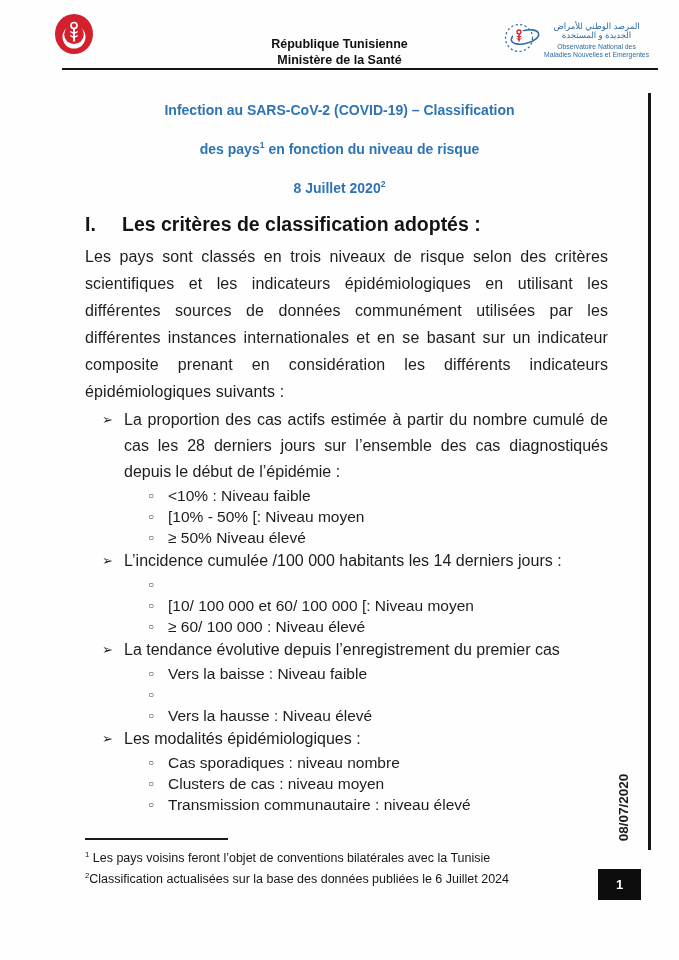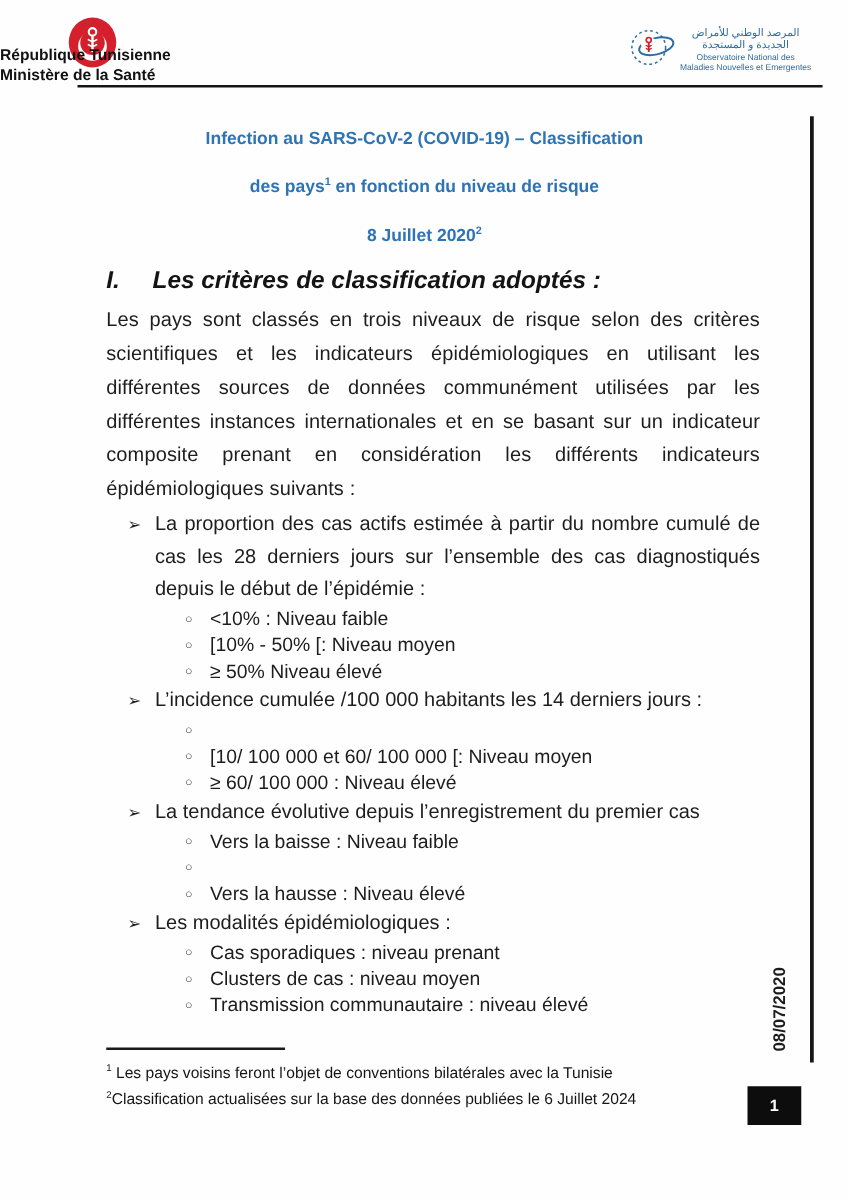--- a/index.html
+++ b/index.html
@@ -9,21 +9,21 @@
     position: relative;
     width: 679px; height: 960px;
     background: #fefefe;
     overflow: hidden;
   }
 
   
   .moh-logo { position: absolute; left: 54px; top: 13px; width: 40px; height: 42px; }
   .header-center {
     position: absolute; left: 0; top: 36px; width: 679px;
-    font-weight: bold; font-size: 12.5px; line-height: 16px; color: #111;
+    text-align: center; font-weight: bold; font-size: 12.5px; line-height: 16px; color: #111;
   }
   .obs-logo { position: absolute; left: 500px; top: 14px; width: 165px; height: 52px; display: flex; align-items: center; }
   .obs-emblem { width: 42px; height: 44px; flex: 0 0 auto; }
   .obs-text { margin-left: 2px; color: #2b6ca3; }
   .obs-arabic { direction: rtl; font-size: 8.5px; line-height: 9.5px; font-weight: normal; text-align: center; }
   .obs-latin { font-size: 6.8px; line-height: 7.6px; text-align: center; margin-top: 2px; }
   .header-rule { position: absolute; left: 62px; top: 68px; width: 596px; height: 2px; background: #151515; }
 
   
   .right-border { position: absolute; left: 648px; top: 93px; width: 3px; height: 757px; background: #161616; }
@@ -33,21 +33,21 @@
     position: absolute; left: 0; top: 93px; width: 679px;
     text-align: center; color: #2E74B5; font-weight: bold;
     font-size: 14px; line-height: 35px;
   }
   .doc-title .tline { white-space: nowrap; }
   sup { font-size: 0.62em; vertical-align: super; }
 
   
   .section-heading {
     position: absolute; left: 85px; top: 213px; width: 540px;
-    font-weight: bold; font-size: 19.5px; color: #141414; white-space: nowrap; font-style: italic;
+    font-weight: bold; font-size: 19.5px; color: #141414; white-space: nowrap;
   }
   .section-heading .numeral { display: inline-block; width: 37px; }
 
   
   .body-col { position: absolute; left: 85px; top: 243px; width: 523px; font-size: 16px; }
   .intro { text-align: justify; line-height: 27px; letter-spacing: 0.1px; }
   .bullets { margin-top: 2px; }
   .bullet-row { display: flex; padding-left: 17px; line-height: 26px; }
   .bullet-marker { width: 22px; flex: 0 0 auto; font-size: 13px; line-height: 26px; color: #1d1d1d; }
   .bullet-text { flex: 1 1 auto; text-align: justify; }
@@ -179,21 +179,21 @@
         <span class="sub-marker">○</span>
         <span class="sub-text">Vers la hausse : Niveau élevé</span>
       </div>
 
       <div class="bullet-row">
         <span class="bullet-marker">➢</span>
         <span class="bullet-text">Les modalités épidémiologiques :</span>
       </div>
       <div class="sub-row">
         <span class="sub-marker">○</span>
-        <span class="sub-text">Cas sporadiques : niveau prenant</span>
+        <span class="sub-text">Cas sporadiques : niveau nombre</span>
       </div>
       <div class="sub-row">
         <span class="sub-marker">○</span>
         <span class="sub-text">Clusters de cas : niveau moyen</span>
       </div>
       <div class="sub-row">
         <span class="sub-marker">○</span>
         <span class="sub-text">Transmission communautaire : niveau élevé</span>
       </div>
 

